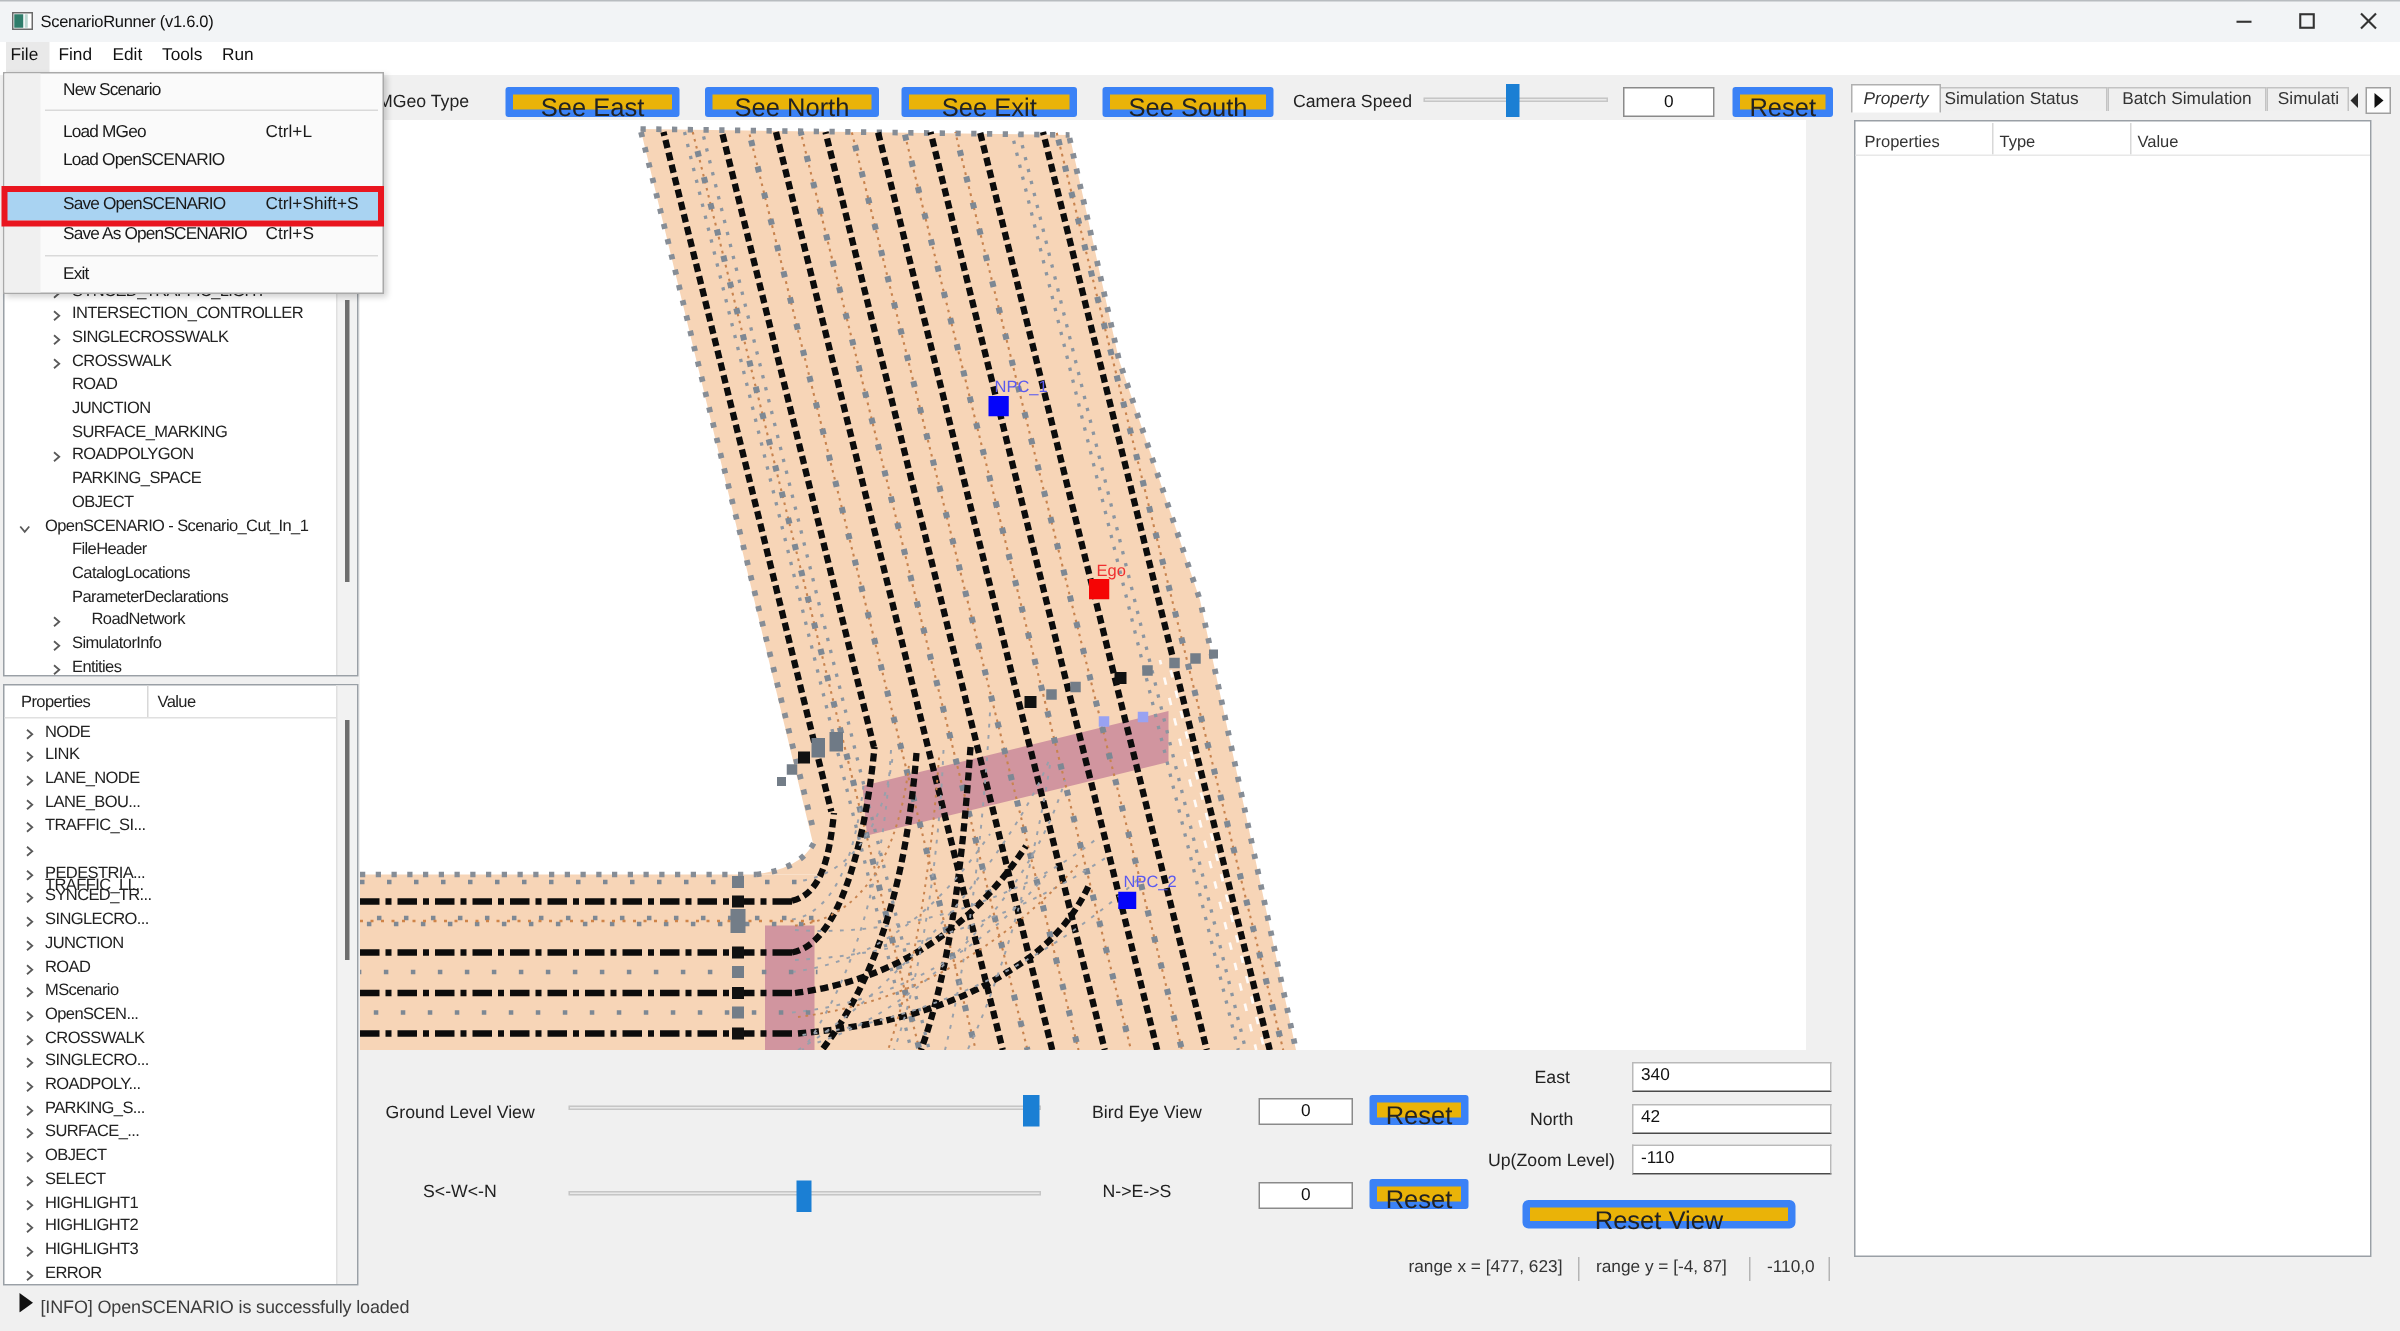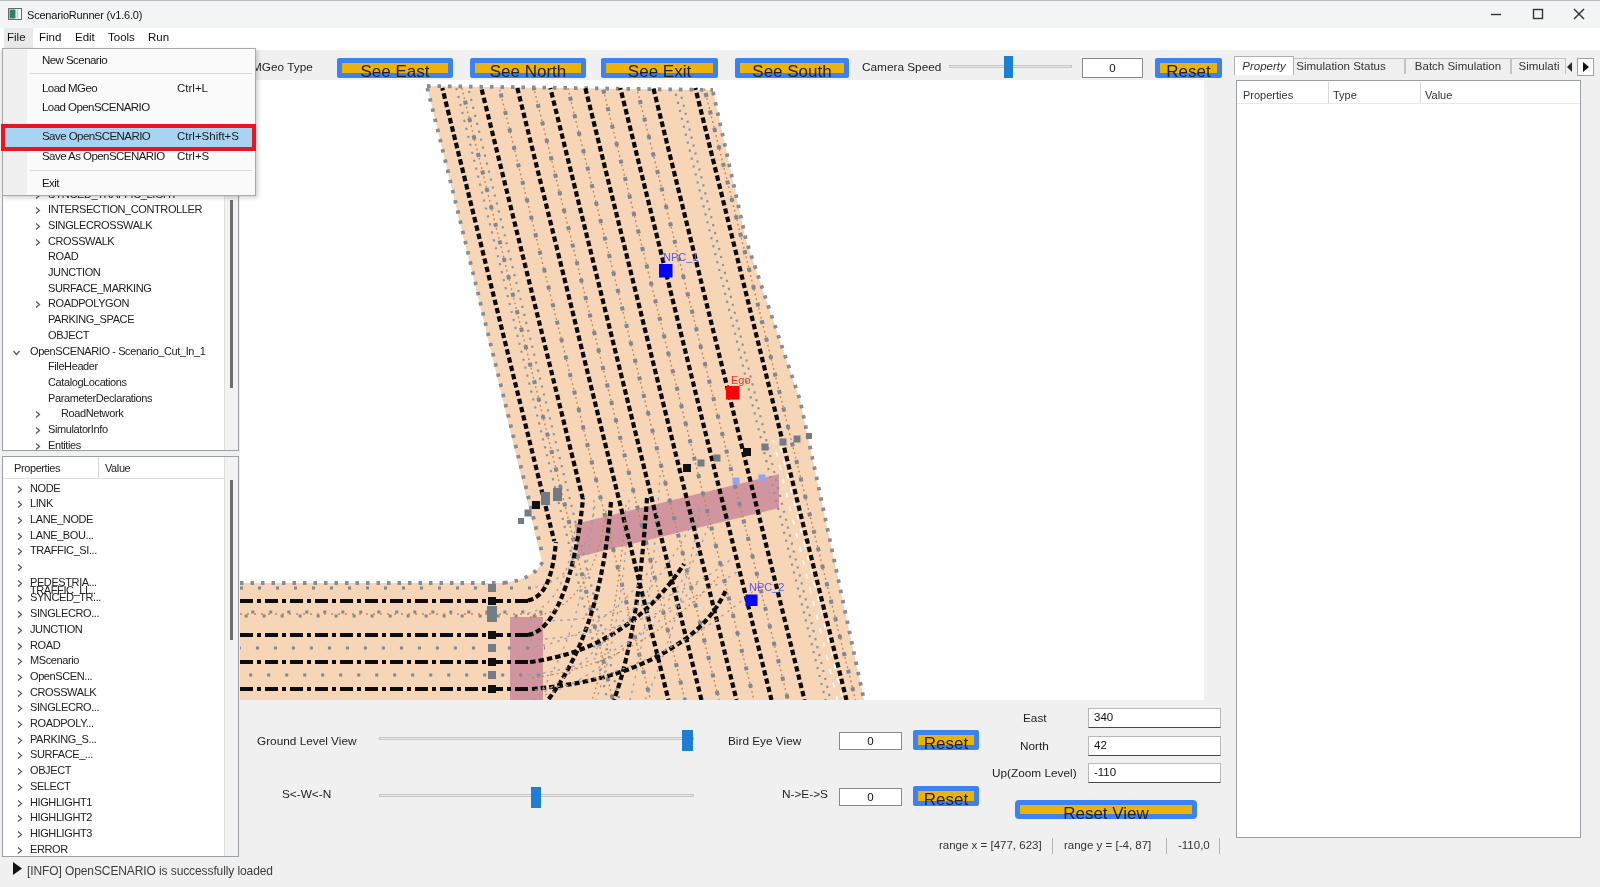--- a/index.html
+++ b/index.html
@@ -369,21 +369,21 @@
 
   <div class="abs lbl" style="left:257px; top:734px;">Ground Level View</div>
   <div class="abs slider-track" style="left:379px; top:737px; width:315px;"></div>
   <div class="abs slider-handle" style="left:682px; top:730px; width:11px; height:21px;"></div>
   <div class="abs lbl" style="left:728px; top:734px;">Bird Eye View</div>
   <div class="abs ibox" style="left:839px; top:732px; width:63px; height:18px; line-height:16px;">0</div>
   <div class="abs tbtn" style="left:913px; top:730px; width:66px;">Reset</div>
   <div class="abs lbl" style="left:282px; top:787px;">S&lt;-W&lt;-N</div>
   <div class="abs slider-track" style="left:379px; top:794px; width:315px;"></div>
   <div class="abs slider-handle" style="left:531px; top:787px; width:10px; height:21px;"></div>
-  <div class="abs lbl" style="left:782px; top:787px;">N-&gt;E-&gt;S</div>
+  <div class="abs lbl" style="left:735px; top:787px;">N-&gt;E-&gt;S</div>
   <div class="abs ibox" style="left:839px; top:788px; width:63px; height:18px; line-height:16px;">0</div>
   <div class="abs tbtn" style="left:913px; top:786px; width:66px;">Reset</div>
   <div class="abs lbl" style="left:1023px; top:711px;">East</div>
   <div class="abs lbl" style="left:1020px; top:739px;">North</div>
   <div class="abs lbl" style="left:992px; top:766px;">Up(Zoom Level)</div>
   <div class="abs ibox" style="left:1088px; top:708px; width:133px; height:20px; text-align:left; padding-left:5px; border:1px solid #b9b9b9; border-bottom:1.5px solid #4a4a4a; line-height:17px;">340</div>
   <div class="abs ibox" style="left:1088px; top:736px; width:133px; height:20px; text-align:left; padding-left:5px; border:1px solid #b9b9b9; border-bottom:1.5px solid #4a4a4a; line-height:17px;">42</div>
   <div class="abs ibox" style="left:1088px; top:763px; width:133px; height:20px; text-align:left; padding-left:5px; border:1px solid #b9b9b9; border-bottom:1.5px solid #4a4a4a; line-height:17px;">-110</div>
   <div class="abs tbtn" style="left:1015px; top:800px; width:182px; height:19px; border-radius:4px; line-height:17px;">Reset View</div>
   <div class="abs lbl" style="left:939px; top:839px; font-size:11.5px; color:#333;">range x = [477, 623]</div>

